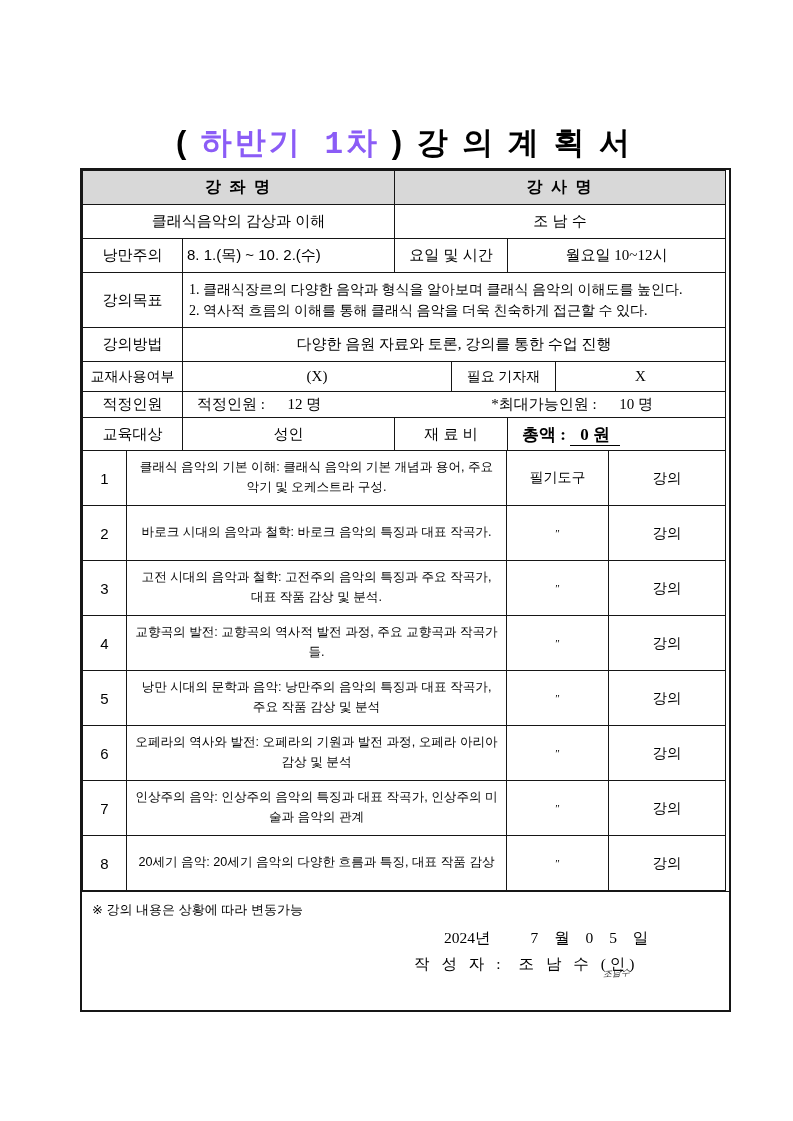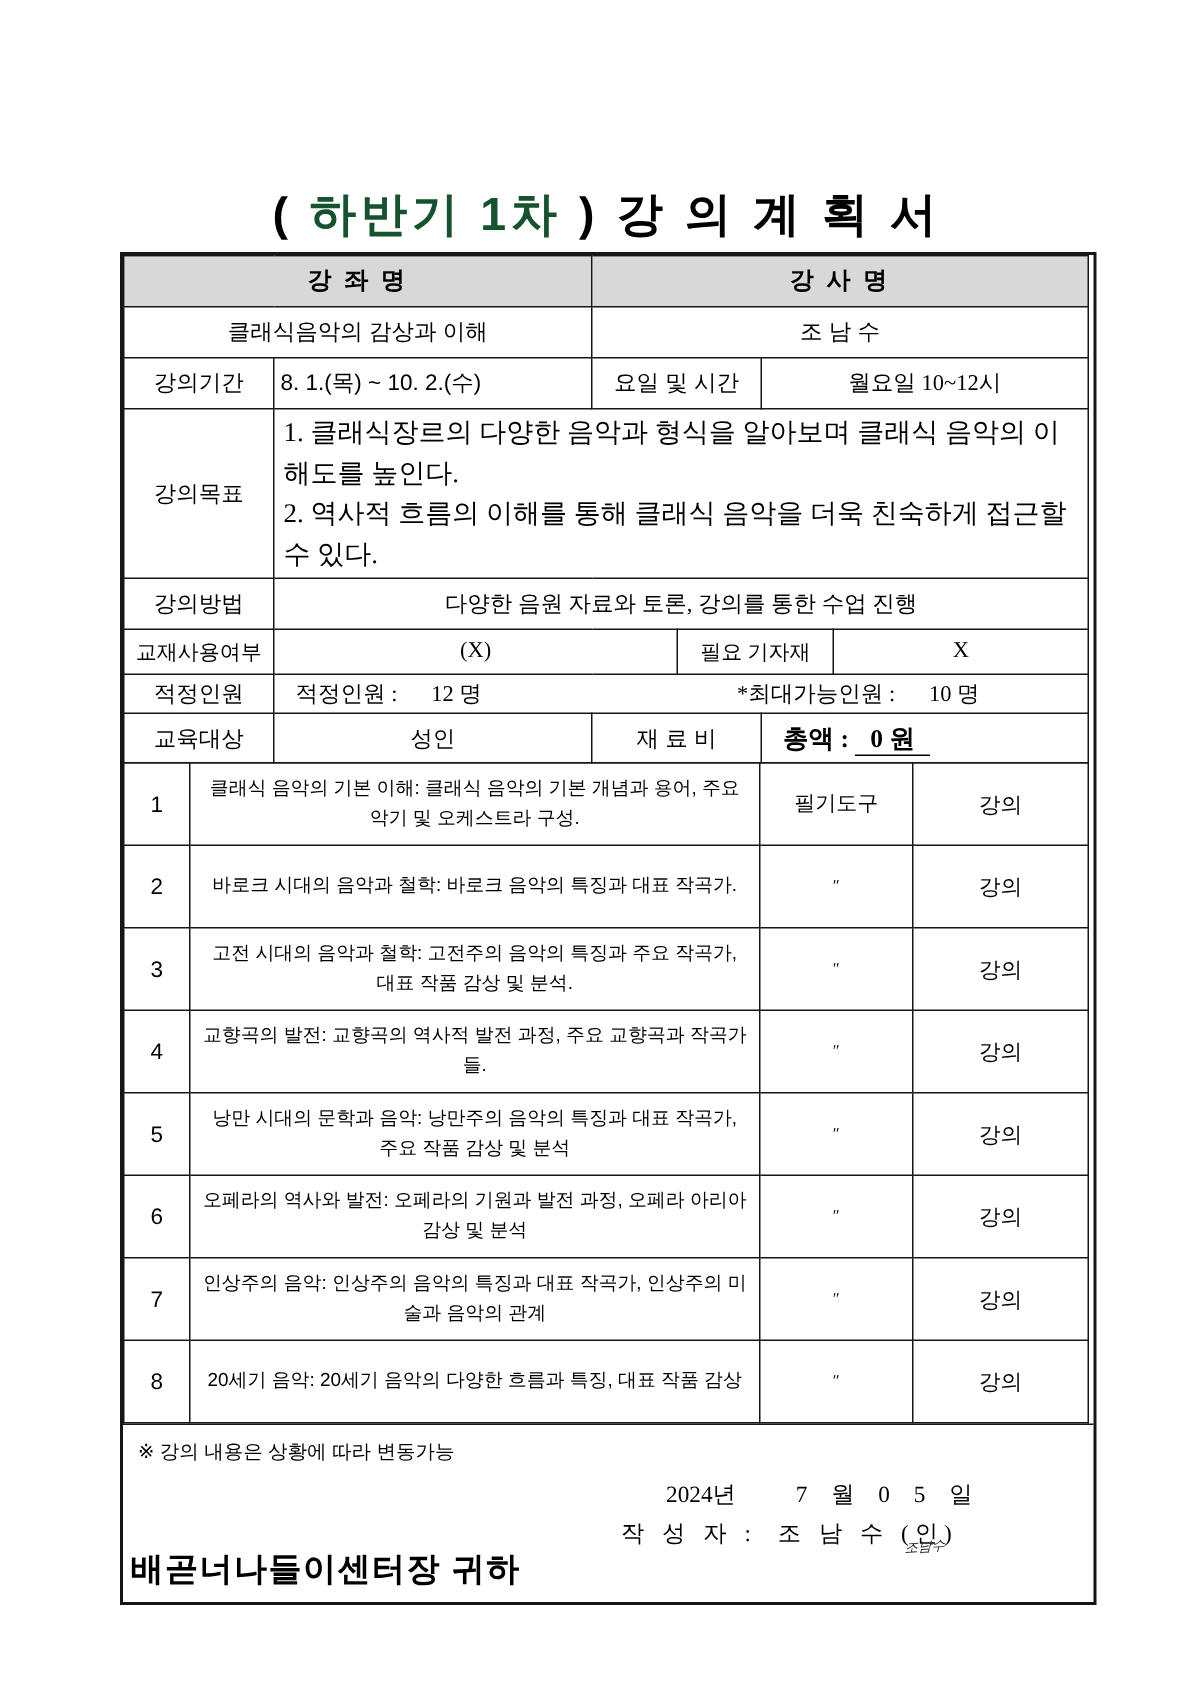--- a/index.html
+++ b/index.html
@@ -7,42 +7,42 @@
     width:793px;height:1121px;position:relative;
     font-family:"Liberation Sans","DejaVu Sans",sans-serif;
     color:#000;-webkit-font-smoothing:antialiased;
   }
   .serif{font-family:"Liberation Serif","DejaVu Serif",serif;}
   .title{
     position:absolute;top:122px;left:81px;width:647px;
     text-align:center;font-size:31px;font-weight:bold;letter-spacing:3px;
     white-space:nowrap;
   }
-  .title .hl{color:#14532d;}
+  .title .hl{color:#8b5cf6;font-family:Liberation Mono, monospace;}
   .sheet{
     position:absolute;top:168px;left:80px;width:647px;
     border:2px solid #161616;background:#fff;
   }
   table{border-collapse:collapse;table-layout:fixed;width:643px;}
   td{
     border:1px solid #161616;text-align:center;vertical-align:middle;
     padding:0;overflow:hidden;font-size:15px;
   }
   .gray{background:#d8d8d8;font-weight:bold;}
   .hdr1 td{height:33px;font-size:16px;letter-spacing:2px;}
   .row-val td{height:33px;}
   .row-period td{height:33px;}
   .row-goal td{height:50px;}
   .row-method td{height:33px;}
   .row-book td{height:29px;}
   .row-cap td{height:25px;}
   .row-target td{height:32px;}
   .lbl{font-size:15px;}
   .left{text-align:left;}
-  .goal-cell{font-size:18px;line-height:1.5;padding:2px 4px 2px 6px;}
+  .goal-cell{font-size:14px;line-height:1.5;padding:2px 4px 2px 6px;}
   .period-val{padding-left:4px;font-size:15px;}
   .cap-cell{display:flex;align-items:center;justify-content:space-between;
             padding:0 72px 0 14px;font-size:15px;}
   .pre{white-space:pre;}
   .fee-cell{padding-left:14px;font-size:17px;font-weight:bold;}
   .fee-val{border-bottom:1px solid #000;padding:0 10px 1px 10px;}
   .t2 .hdr2 td{height:24px;font-size:14.5px;}
   .t2 .hdr2 .wide-hdr{letter-spacing:4px;font-size:15px;}
   .t2 .srow td{height:50px;}
   .t2 .no-cell{font-size:15px;}
@@ -84,21 +84,21 @@
     <tbody>
         <tr class="hdr1">
       <td colspan="2" class="gray">강 좌 명</td>
       <td colspan="4" class="gray">강 사 명</td>
     </tr>
     <tr class="row-val">
       <td colspan="2">클래식음악의 감상과 이해</td>
       <td colspan="4">조 남 수</td>
     </tr>
     <tr class="row-period">
-      <td class="lbl">강의기간</td>
+      <td class="lbl">낭만주의</td>
       <td class="left period-val">8. 1.(목) ~ 10. 2.(수)</td>
       <td colspan="2" class="lbl">요일 및 시간</td>
       <td colspan="2" class="serif">월요일 10~12시</td>
     </tr>
     <tr class="row-goal">
       <td class="lbl">강의목표</td>
       <td colspan="5" class="left goal-cell serif">
         <div>1. 클래식장르의 다양한 음악과 형식을 알아보며 클래식 음악의 이해도를 높인다.</div>
         <div>2. 역사적 흐름의 이해를 통해 클래식 음악을 더욱 친숙하게 접근할 수 있다.</div>
       </td>
@@ -194,16 +194,15 @@
 
   <div class="bottom">
     <div class="note">※ 강의 내용은 상황에 따라 변동가능</div>
     <div class="dateline serif">
       <span class="year">2024년</span><span class="md">7 월 0 5 일</span>
     </div>
     <div class="writerline serif">
       <span>작 성 자</span><span class="colon">:</span><span>조 남 수</span>
       <span class="seal"><span>(인)</span><span class="sig">조남수</span></span>
     </div>
-    <div class="recipient">배곧너나들이센터장 귀하</div>
   </div>
 
 </div>
 
 </body></html>

